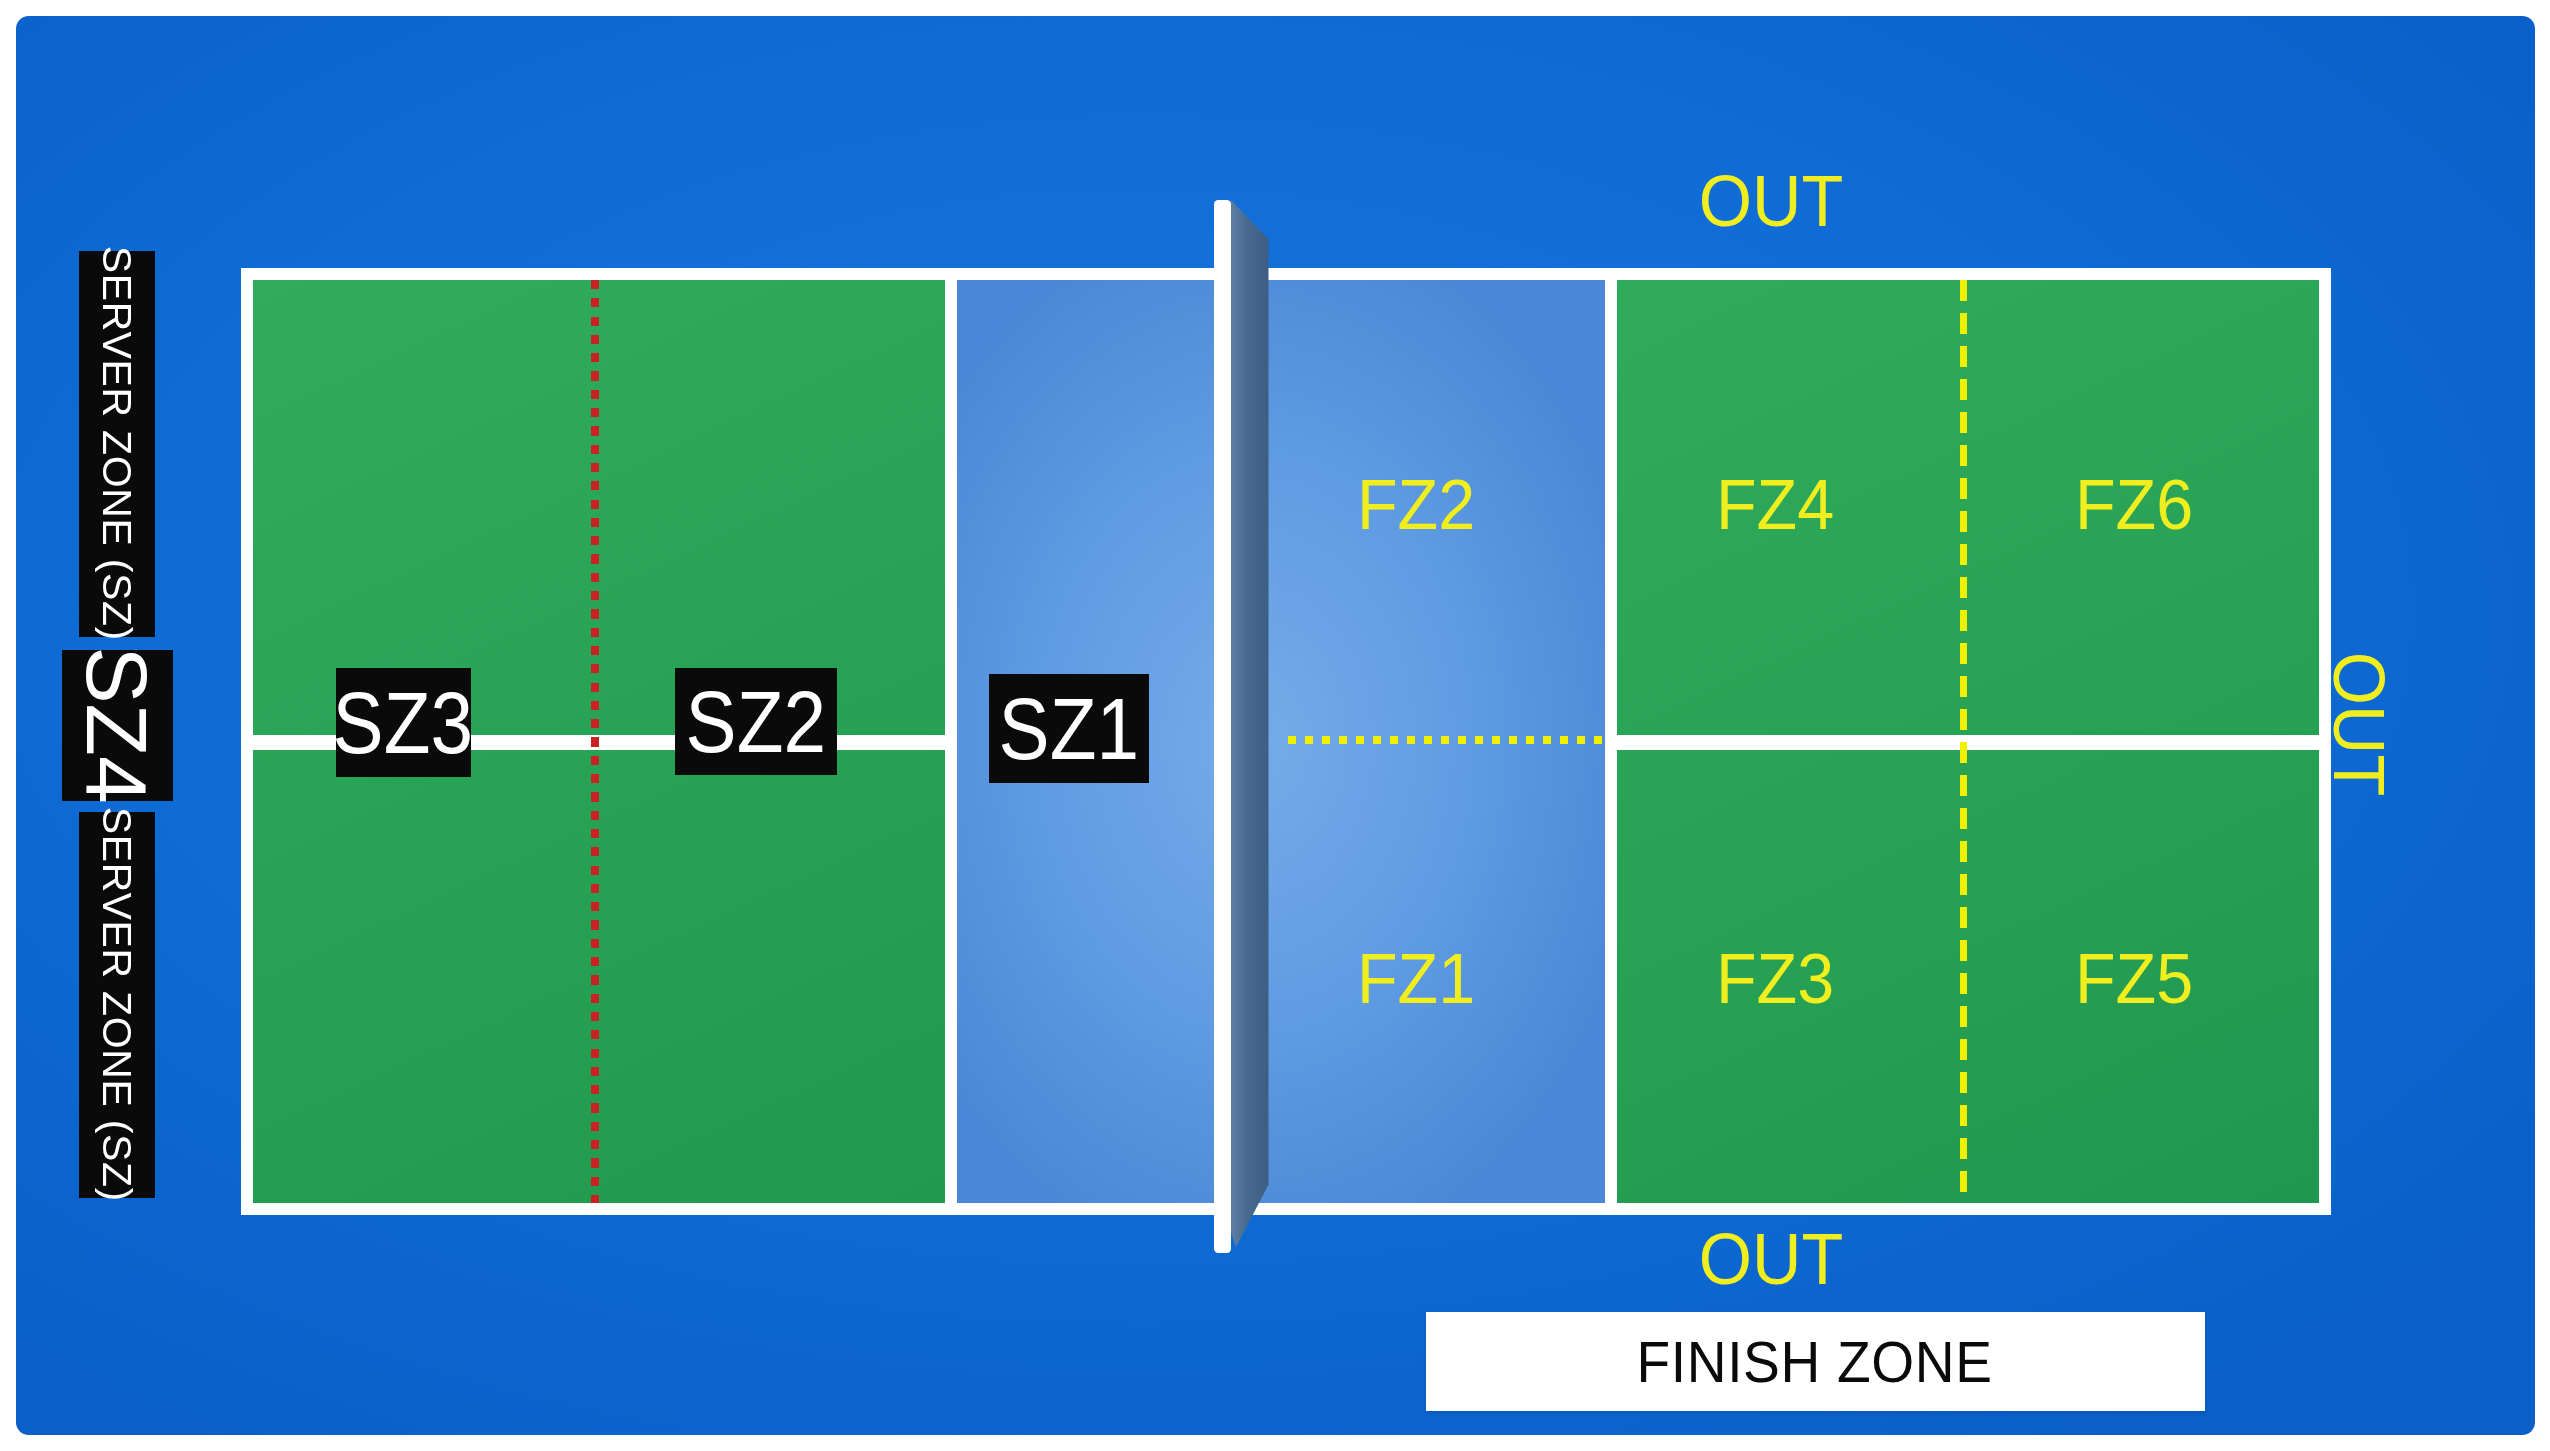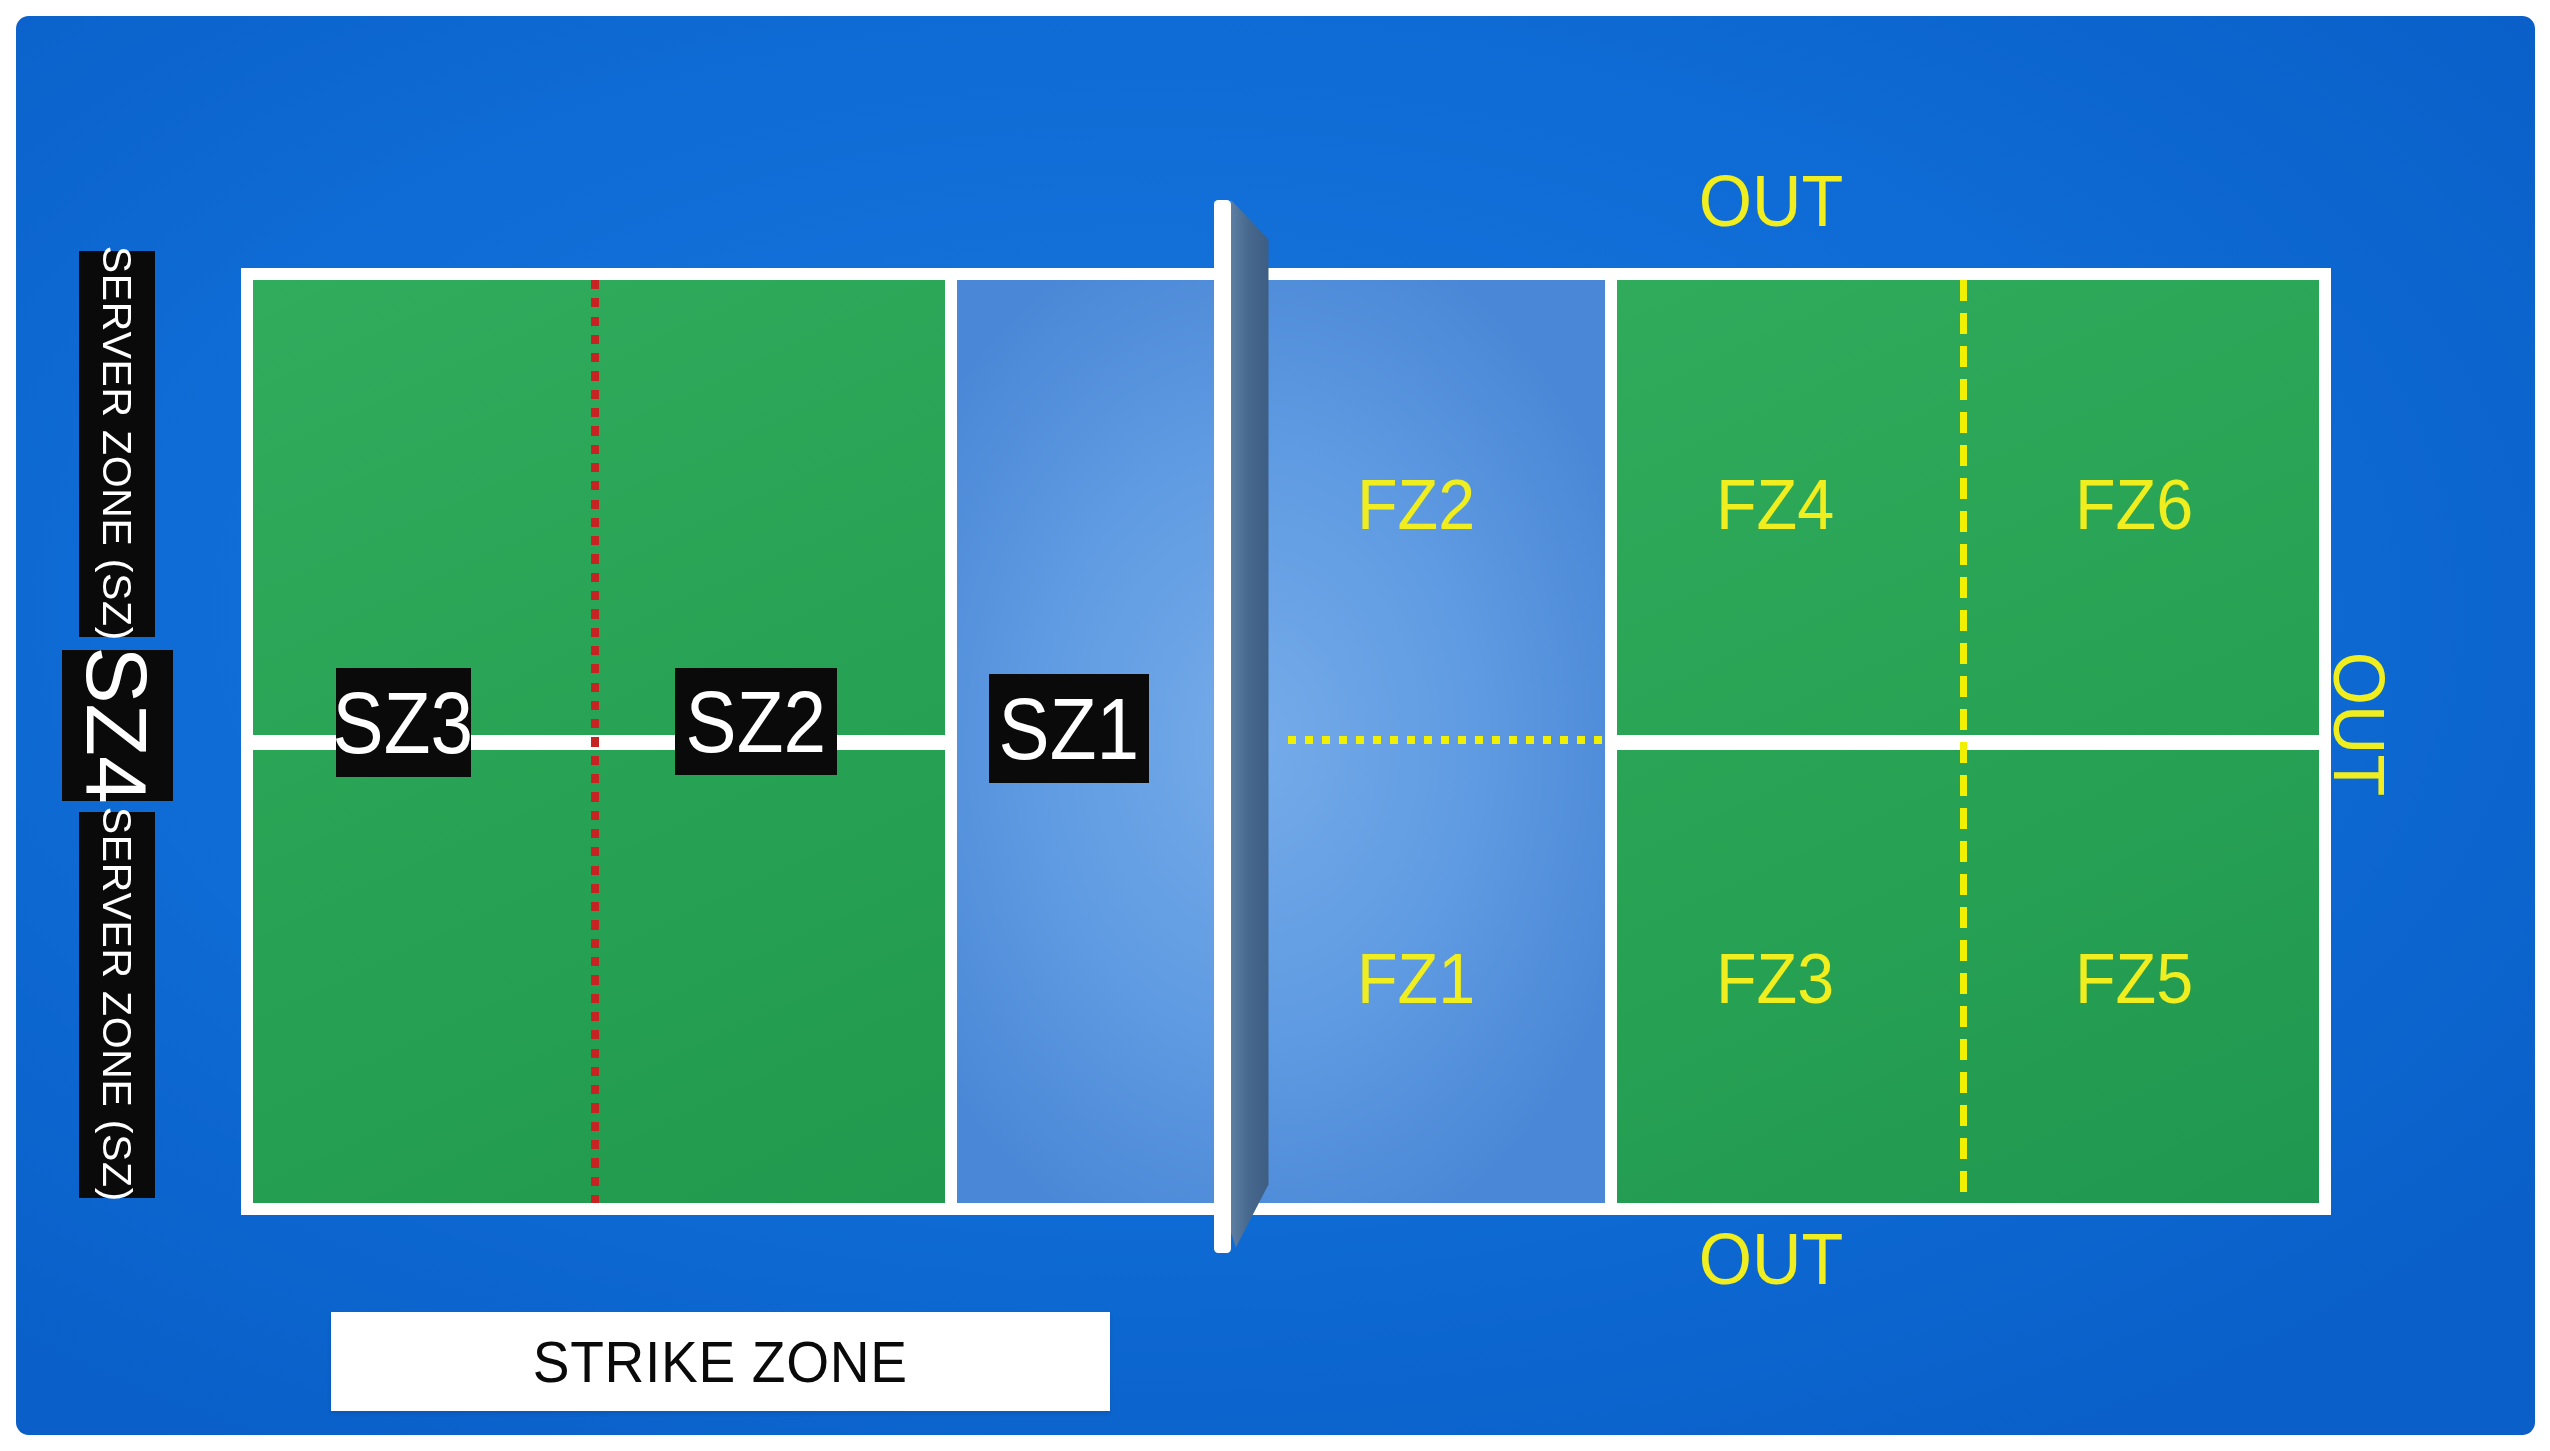--- a/index.html
+++ b/index.html
@@ -107,18 +107,18 @@
   <div class="abs ylabel" style="left:1759px;top:489px;">FZ4</div>
   <div class="abs ylabel" style="left:2118px;top:489px;">FZ6</div>
   <div class="abs ylabel" style="left:1400px;top:963px;">FZ1</div>
   <div class="abs ylabel" style="left:1759px;top:963px;">FZ3</div>
   <div class="abs ylabel" style="left:2118px;top:963px;">FZ5</div>
 
   <div class="abs out-label out-h" style="left:1755px;top:185px;">OUT</div>
   <div class="abs out-label out-r" style="left:2343px;top:708px;">OUT</div>
   <div class="abs out-label out-h" style="left:1755px;top:1243px;">OUT</div>
 
-  <div class="abs footer-box" style="left:315px;top:1296px;width:779px;height:99px;">
-    <span class="t">STRIKE ZONE</span>
+  <div class="abs footer-box" style="left:1410px;top:1296px;width:779px;height:99px;">
+    <span class="t">FINISH ZONE</span>
   </div>
 
 </div>
 
 
 </body></html>

